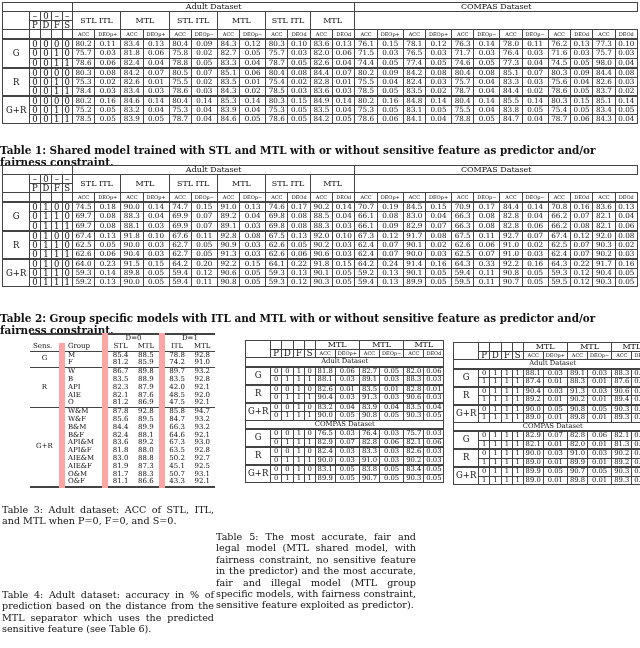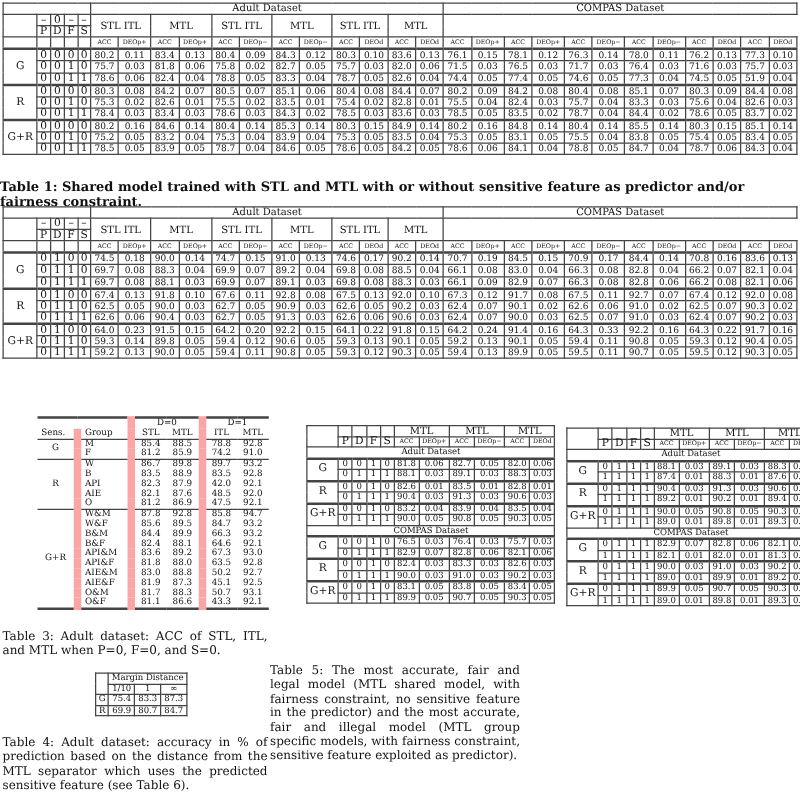--- a/index.html
+++ b/index.html
@@ -163,21 +163,21 @@
           <td>74.4</td>
           <td>0.05</td>
           <td>77.4</td>
           <td>0.05</td>
           <td>74.6</td>
           <td>0.05</td>
           <td>77.3</td>
           <td>0.04</td>
           <td>74.5</td>
           <td>0.05</td>
-          <td>51.9</td>
+          <td>98.0</td>
           <td>0.04</td>
         </tr>
         <tr class="grp">
           <td class="lbl" colspan="1" rowspan="3">R</td>
           <td class="lbl">0</td>
           <td class="lbl">0</td>
           <td class="lbl">0</td>
           <td class="lbl">0</td>
           <td>80.3</td>
           <td>0.08</td>
@@ -684,20 +684,21 @@
           <td>0.11</td>
           <td>90.7</td>
           <td>0.05</td>
           <td>59.5</td>
           <td>0.12</td>
           <td>90.3</td>
           <td>0.05</td>
         </tr>
       </tbody>
     </table>
+  <div class="caption" style="top:312px;left:0;width:640px;">Table 2: Group specific models with ITL and MTL with or without sensitive feature as predictor and/or fairness constraint.</div>
 
   <table class="tbl t3 small" id="t3" style="top:333px;left:30px;width:185px;border-top:2px solid #444;border-bottom:2px solid #444;">
       <tbody>
         <tr>
           <th colspan="2"></th>
           <th class="n bl" colspan="2">D=0</th>
           <th class="n bl" colspan="2">D=1</th>
         </tr>
         <tr>
           <th>Sens.</th>
@@ -826,45 +827,20 @@
           <td class="bl">O&amp;F</td>
           <td class="n bl">81.1</td>
           <td class="n">86.6</td>
           <td class="n bl">43.3</td>
           <td class="n">92.1</td>
         </tr>
       </tbody>
     </table>
   <div class="capp" style="top:504px;left:2px;width:212px;">Table 3: Adult dataset: ACC of STL, ITL, and MTL when P=0, F=0, and S=0.</div>
 
-  <table class="tbl small" id="t4" style="top:538px;left:76px;">
-      <tbody>
-        <tr>
-          <th colspan="1" rowspan="2"></th>
-          <th colspan="3">Margin Distance</th>
-        </tr>
-        <tr>
-          <th>1/10</th>
-          <th>1</th>
-          <th>∞</th>
-        </tr>
-        <tr>
-          <td>G</td>
-          <td>75.4</td>
-          <td>83.3</td>
-          <td>87.3</td>
-        </tr>
-        <tr>
-          <td>R</td>
-          <td>69.9</td>
-          <td>80.7</td>
-          <td>84.7</td>
-        </tr>
-      </tbody>
-    </table>
   <div class="capp" style="top:574px;left:2px;width:212px;margin-top:15px;">Table 4: Adult dataset: accuracy in % of prediction based on the distance from the MTL separator which uses the predicted sensitive feature (see Table 6).</div>
 
   <table class="tbl small" id="t5" style="top:340px;left:245px;width:170px;">
       <tbody>
         <tr>
           <th colspan="1" rowspan="2"></th>
           <th colspan="1" rowspan="1"></th>
           <th colspan="1" rowspan="1"></th>
           <th colspan="1" rowspan="1"></th>
           <th colspan="1" rowspan="1"></th>

